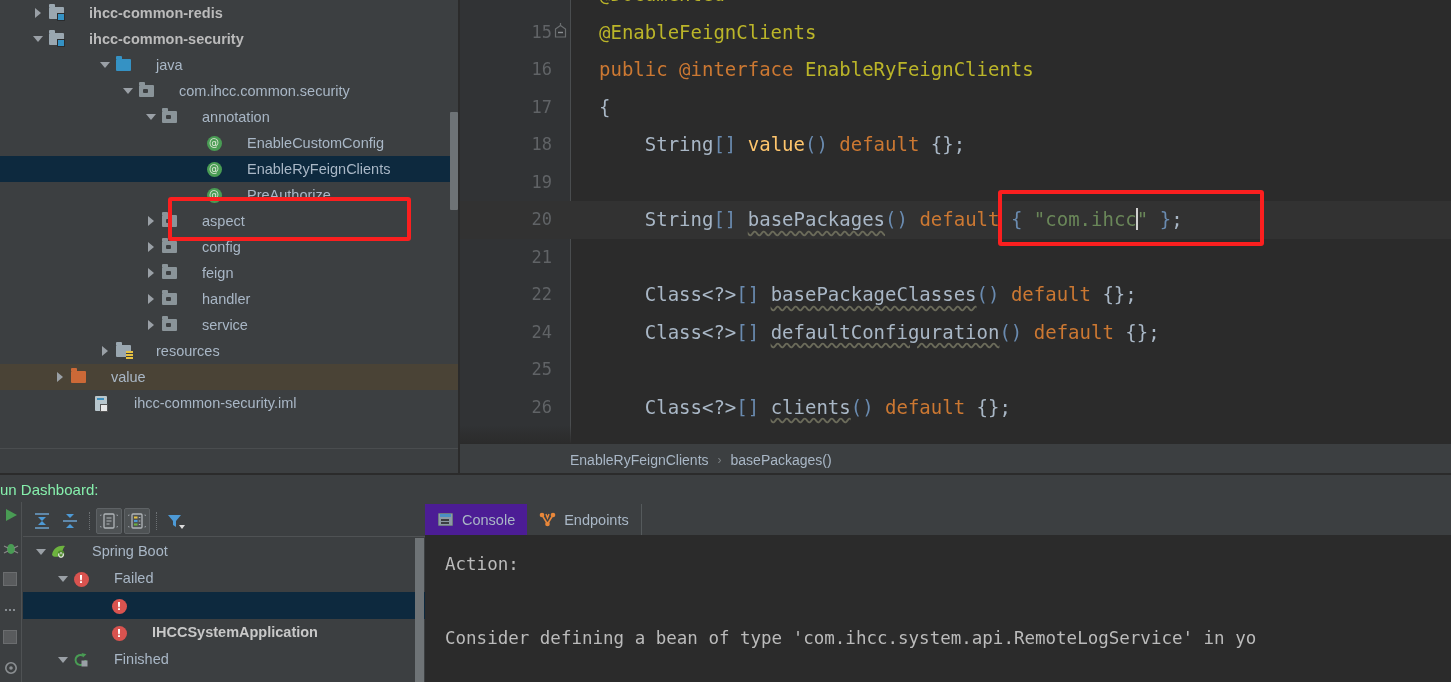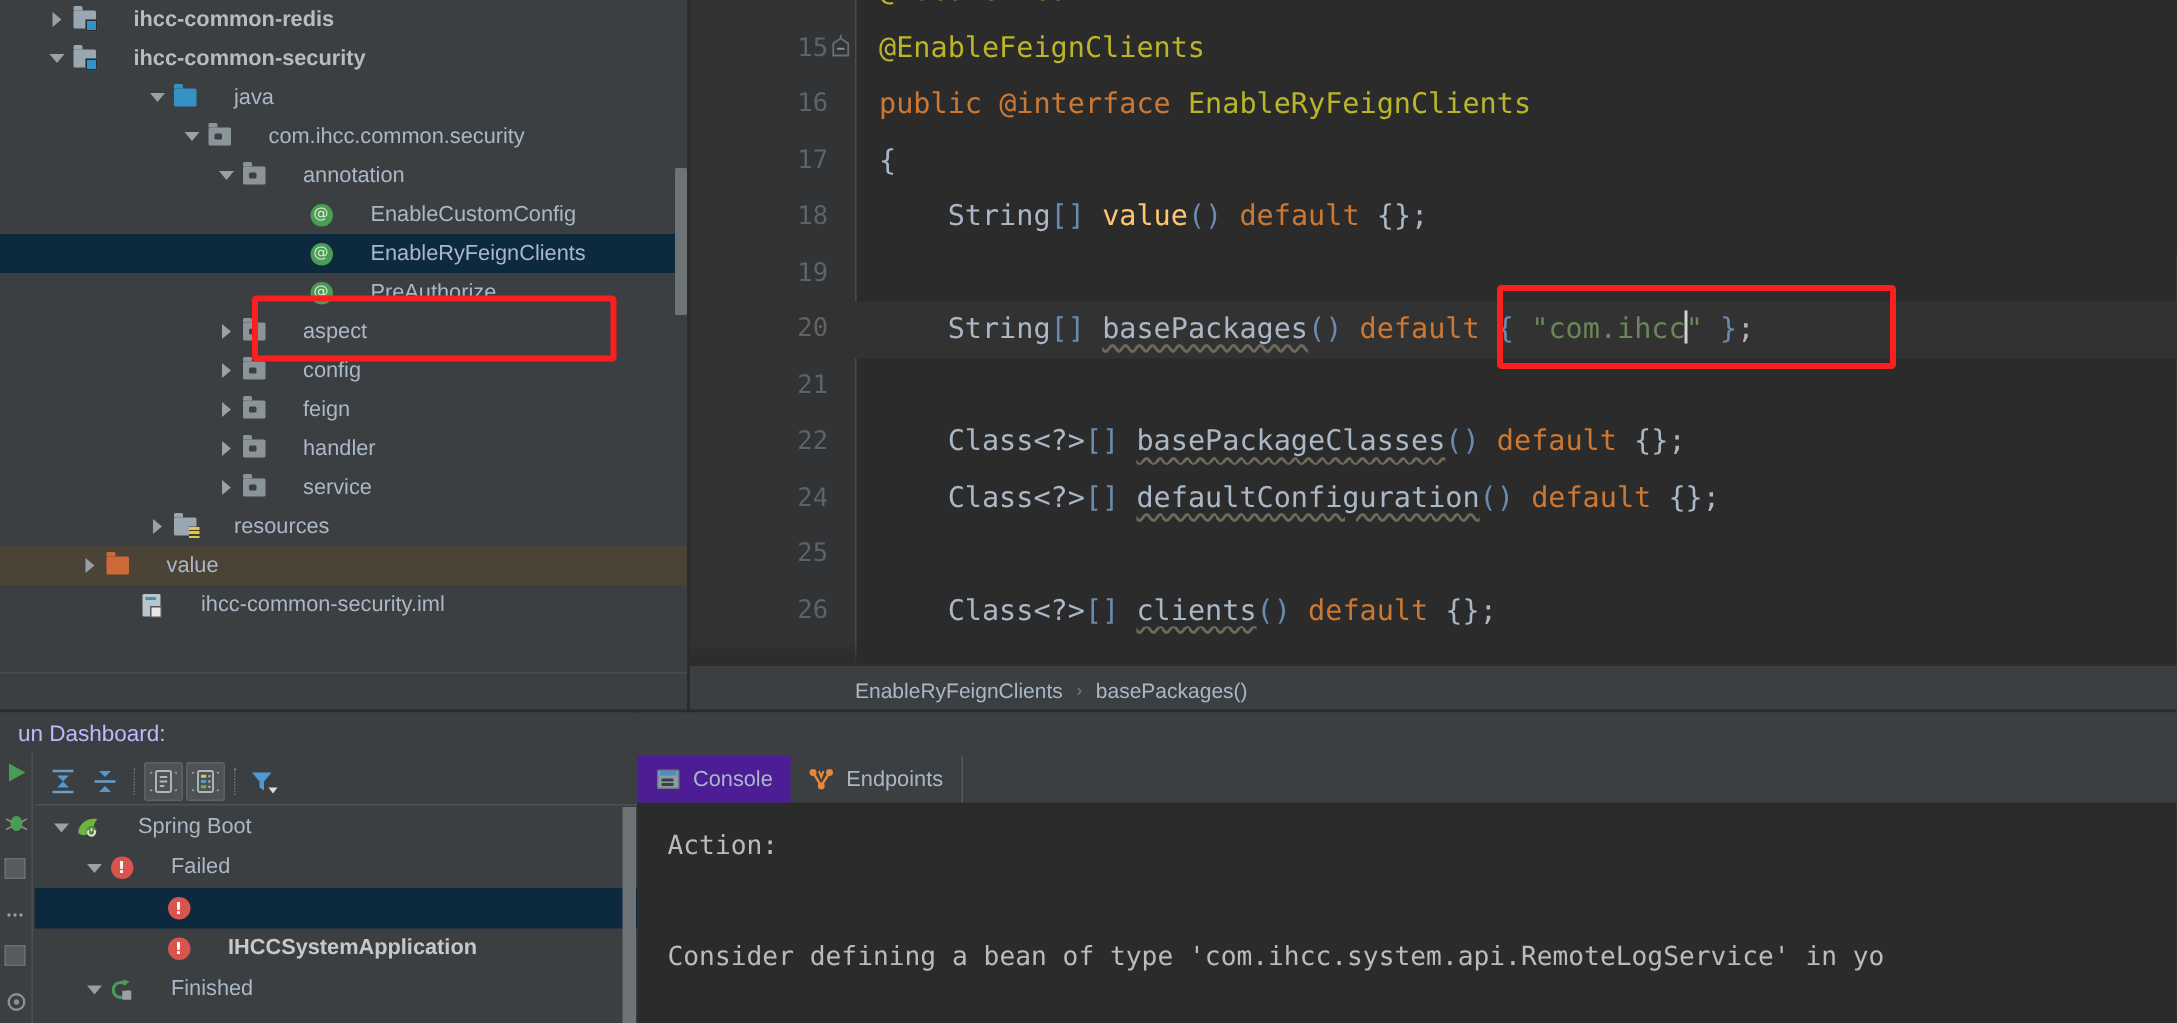--- a/index.html
+++ b/index.html
@@ -101,21 +101,21 @@
   }
   .code-line {
     position: relative; height: 37.5px; line-height: 37.5px;
     font-family: "DejaVu Sans Mono", monospace; font-size: 19px; white-space: pre;
   }
   .code-line.current { background: #323232; }
   .ln {
     position: absolute; left: 0; width: 92px; text-align: right;
     color: #606366; font-family: "DejaVu Sans Mono", monospace; font-size: 17px;
   }
-  .ctext { position: absolute; left: 116px; padding-left: 10px; }
+  .ctext { position: absolute; left: 129px; padding-left: 10px; }
   .fold {
     position: absolute; left: 94px; top: 9px; width: 13px; height: 16px;
   }
   .fold svg { display:block; }
   .kw  { color: #cc7832; }
   .ann { color: #bbb529; }
   .typ { color: #a9b7c6; }
   .br  { color: #6a8bb0; }
   .mth { color: #ffc66d; }
   .mdecl { color: #a9b7c6; text-decoration: underline; text-decoration-style: wavy;
@@ -149,42 +149,42 @@
   #redbox-tree { left: 168px; top: 197px; width: 243px; height: 44px; }
   #redbox-code { left: 998px; top: 190px; width: 266px; height: 56px; }
 
   
   #run-dash {
     position: absolute; left: 0; top: 475px; width: 425px; height: 207px;
     background: #3c3f41;
   }
   #run-dash-title {
     position: absolute; left: 0; top: 3px; height: 24px; line-height: 24px;
-    font-size: 15px; color: #c4b5fd; padding-left: 12px;
+    font-size: 15px; color: #86efac; padding-left: 0;
   }
   #rd-left-strip {
     position: absolute; left: 0; top: 27px; width: 22px; height: 180px;
     background: #3c3f41; border-right: 1px solid #4f5254;
   }
   .strip-btn { position:absolute; left:3px; width:16px; height:16px; }
   #rd-toolbar {
     position: absolute; left: 23px; top: 30px; width: 402px; height: 32px;
     display: flex; align-items: center; gap: 2px; padding-left: 6px;
     border-bottom: 1px solid #4f5254;
   }
   .tb-btn {
     width: 26px; height: 26px; display: inline-flex; align-items: center; justify-content: center;
     border-radius: 2px;
   }
   .tb-btn.active { background: #4e5254; border: 1px solid #5e6265; }
   .tb-sep { width: 1px; height: 18px; border-left: 1px dotted #6d7174; margin: 0 4px; }
 
   #rd-tree { position: absolute; left: 23px; top: 63px; width: 402px; height: 144px; overflow: hidden; }
   .rd-row {
-    height: 27px; line-height: 27px; display: flex; align-items: center;
+    height: 27px; line-height: 27px; display: flex; align-items: flex-end;
     font-size: 14.5px; color: #a9b7c6; white-space: nowrap;
   }
   .rd-row.sel { background: #0d293e; }
   .rd-row .lbl.bold { font-weight: bold; color: #c8c8c8; }
   .err-icon {
     width: 15px; height: 15px; border-radius: 50%; background: #d9534f;
     color: #fff; font-size: 11px; font-weight: bold; line-height: 15px;
     text-align: center; font-family: "DejaVu Sans", sans-serif;
   }
   #rd-scrollbar {

